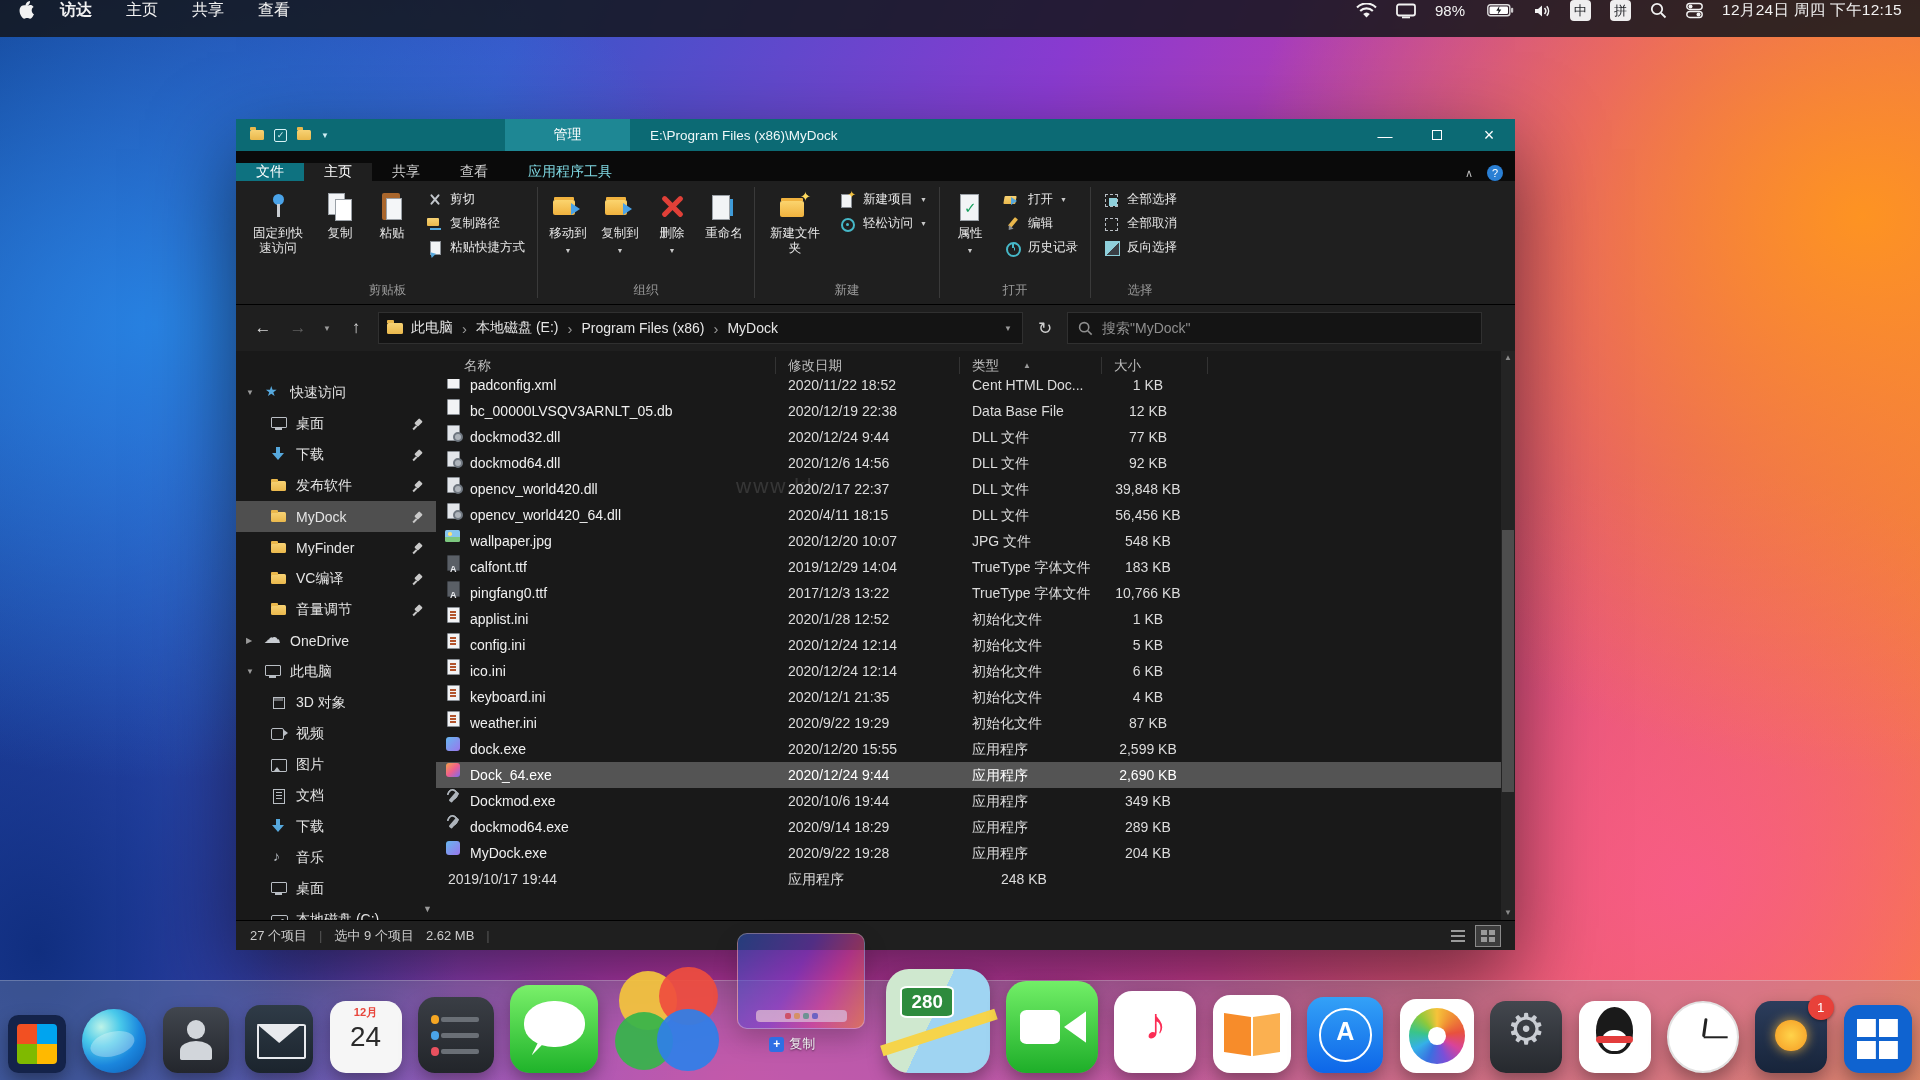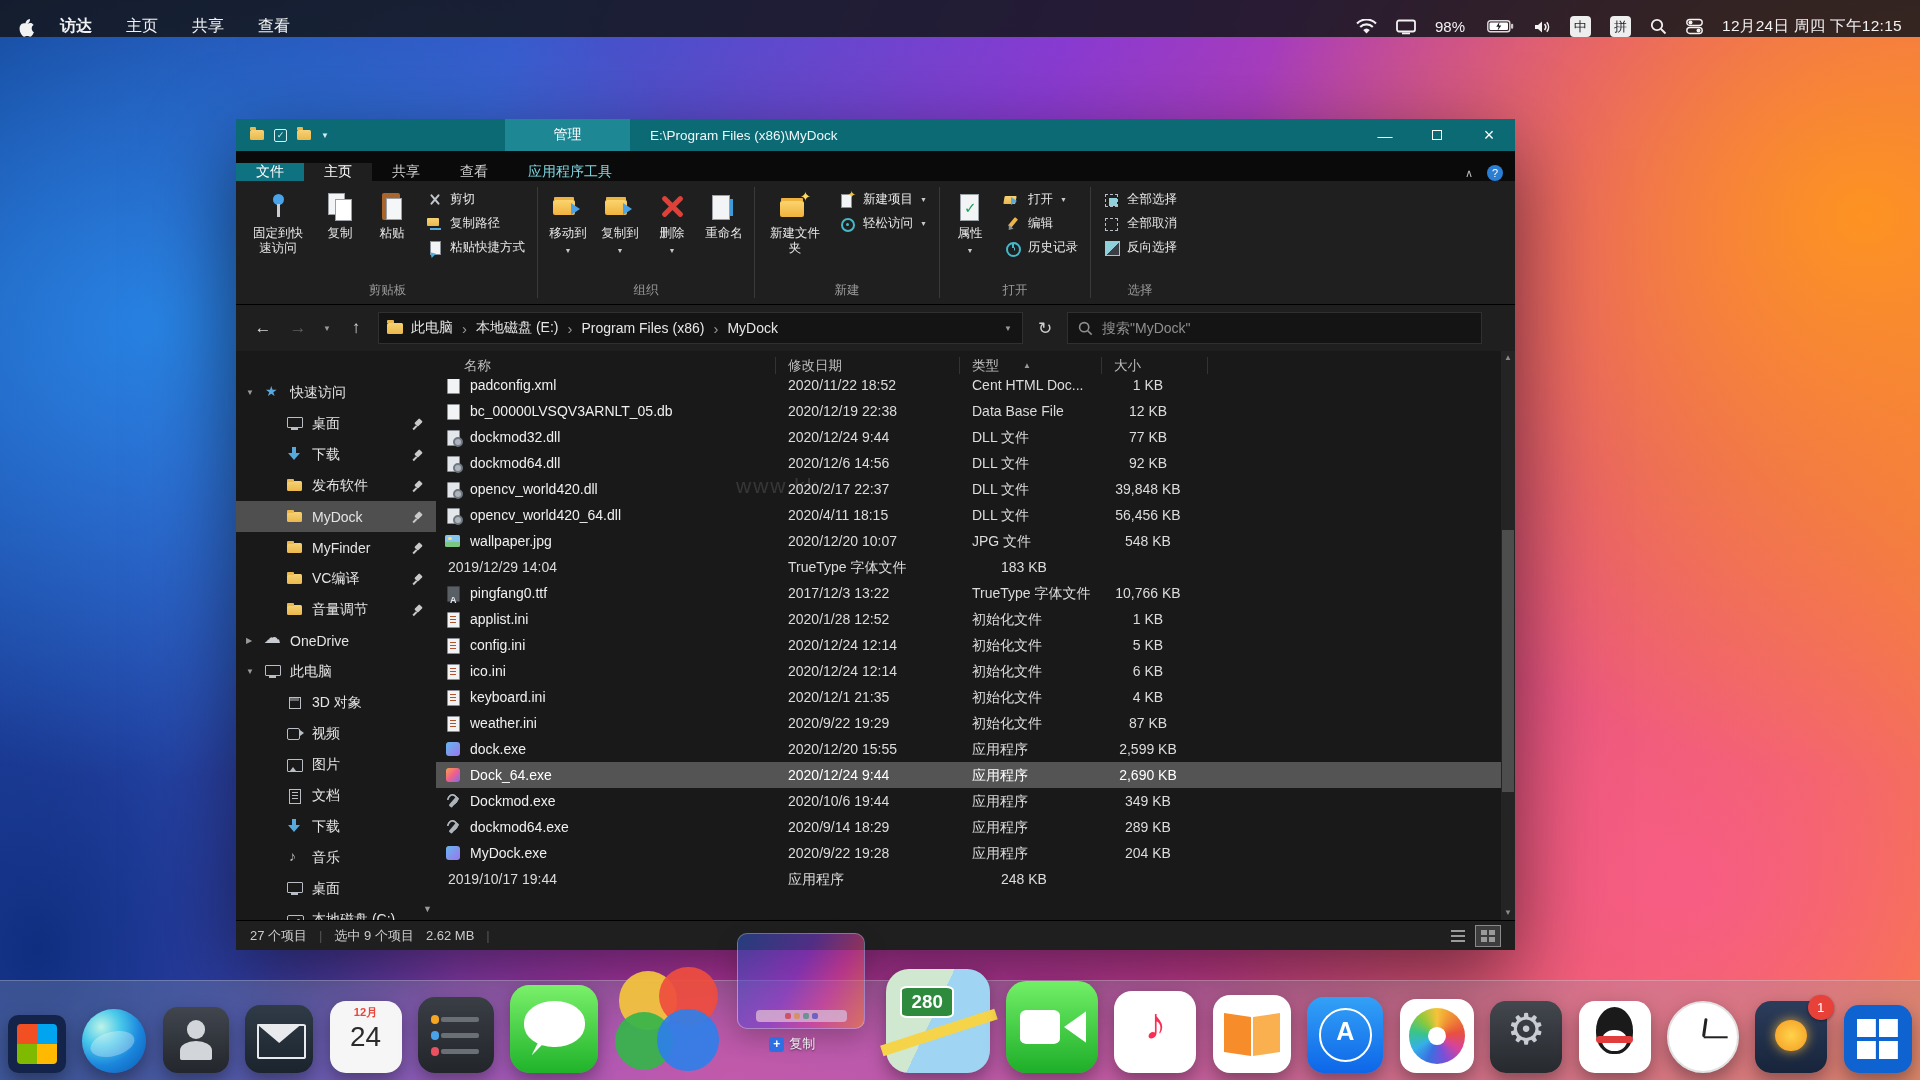--- a/index.html
+++ b/index.html
@@ -5,21 +5,21 @@
 *{margin:0;padding:0;box-sizing:border-box}
 html,body{width:1920px;height:1080px;overflow:hidden;font-family:"Liberation Sans","DejaVu Sans",sans-serif;-webkit-user-select:none;user-select:none}
 .desktop{position:absolute;inset:0;background:
  radial-gradient(900px 700px at 8% 30%, rgba(40,140,235,.85), transparent 65%),
  radial-gradient(700px 900px at 2% 88%, rgba(12,42,120,.9), transparent 60%),
  radial-gradient(820px 820px at 38% 100%, rgba(235,60,160,.75), transparent 60%),
  radial-gradient(1000px 900px at 97% 20%, rgba(255,150,30,.95), transparent 62%),
  radial-gradient(800px 700px at 88% 82%, rgba(250,90,140,.85), transparent 60%),
  linear-gradient(115deg,#123a8c 0%,#3a57c9 22%,#8a3bd1 45%,#d8409b 68%,#f8872c 100%);}
 
-.menubar{position:absolute;top:0;left:0;right:0;height:37px;background:rgba(20,22,28,.86);display:flex;align-items:flex-end;color:#f2f2f2;padding:0 18px;z-index:50}
+.menubar{position:absolute;top:0;left:0;right:0;height:37px;background:rgba(20,22,28,.86);display:flex;align-items:flex-start;color:#f2f2f2;padding:0 18px;z-index:50}
 .mb-menus{display:flex;gap:34px;margin-left:26px;font-size:16px}
 .mb-item.bold{font-weight:bold}
 .mb-right{margin-left:auto;display:flex;align-items:center;gap:19px;font-size:15px}
 .batt-wrap{display:flex;align-items:center;gap:22px}
 .im-box{width:21px;height:21px;border-radius:4px;background:rgba(250,250,250,.95);color:#1b1d22;font-size:13px;display:flex;align-items:center;justify-content:center}
 .mb-time{font-size:15.5px;letter-spacing:.3px}
 
 .window{position:absolute;left:236px;top:119px;width:1279px;height:831px;background:#1e1e1e;box-shadow:0 30px 80px rgba(0,0,0,.55);z-index:20;display:flex;flex-direction:column}
 .titlebar{height:32px;background:#0c6a74;position:relative;display:flex;align-items:center;color:#fff;flex:none}
 .qat{display:flex;align-items:center;gap:10px;padding-left:14px}
@@ -106,21 +106,21 @@
 .crumb-sep{color:#9a9a9a;font-size:15px}
 .addr-caret{color:#9a9a9a;font-size:8px;padding-right:2px}
 .refresh-btn{color:#cfcfcf;font-size:17px;width:26px;text-align:center}
 .search-box{width:415px;height:32px;background:#141414;border:1px solid #303030;display:flex;align-items:center;gap:9px;padding:0 10px}
 .search-box input{flex:1;background:transparent;border:none;outline:none;color:#9a9a9a;font-size:14px;font-family:inherit}
 .search-box input::placeholder{color:#8f8f8f}
 
 .content{flex:1;display:flex;background:#191919;min-height:0}
 .sidebar{width:200px;padding-top:26px;overflow:hidden;position:relative;flex:none}
 .sb-item{height:31px;display:flex;align-items:center;padding-left:10px;color:#e4e4e4;font-size:14px}
-.sb-item.ind{padding-left:32px}
+.sb-item.ind{padding-left:16px}
 .sb-item.sel{background:#4f4f4f}
 .sb-ex{width:18px;color:#9a9a9a;font-size:8px;flex: none}
 .sb-ex-sp{width:18px;flex:none}
 .sb-lb{flex:1;white-space:nowrap;overflow:hidden}
 .pin-ic{position:relative;width:12px;height:12px;margin-right:12px;flex:none}
 .pin-ic::before{content:"";position:absolute;left:4px;top:1px;width:5px;height:7px;background:#c9c9c9;border-radius:1px;transform:rotate(45deg)}
 .pin-ic::after{content:"";position:absolute;left:2px;top:7px;width:1.5px;height:5px;background:#c9c9c9;transform:rotate(45deg)}
 .sb-bottom-chevron{position:absolute;right:4px;bottom:6px;color:#9a9a9a;font-size:9px}
 
 .si{width:18px;height:16px;position:relative;flex:none;margin-right:8px;display:inline-block}
@@ -148,21 +148,21 @@
 .fheader{height:28px;display:grid;grid-template-columns:340px 184px 142px 106px 1fr;align-items:center;color:#bdbdbd;font-size:13.5px;background:#191919;position:relative;z-index:2}
 .fh-cell{padding-left:12px;border-right:1px solid #333;height:17px;line-height:17px;white-space:nowrap}
 .fh-cell.first{padding-left:28px}
 .fh-cell.nob{border-right:none}
 .hsort{font-size:8px;color:#9a9a9a;margin-left:24px;vertical-align:2px}
 .flist-clip{flex:1;overflow:hidden;position:relative}
 .flist{margin-top:-7px}
 .frow{display:grid;grid-template-columns:340px 184px 142px 106px 1fr;height:26px;line-height:26px;color:#dcdcdc;font-size:14px}
 .frow.sel{background:#545454;color:#fff}
 .fc{white-space:nowrap;overflow:hidden}
-.fc.name{display:flex;align-items:center;padding-left:8px;color:#f0f0f0}
+.fc.name{display:flex;align-items:flex-start;padding-left:8px;color:#f0f0f0}
 .frow.sel .fc.name{color:#fff}
 .fc.date,.fc.type{padding-left:12px}
 .fc.size{text-align:center;padding-right:14px}
 .watermark{position:absolute;left:300px;top:95px;color:rgba(255,255,255,.13);font-size:21px;letter-spacing:2px;z-index:3;pointer-events:none}
 
 .fic{width:18px;height:17px;position:relative;flex:none;margin-right:8px;display:inline-block}
 .fic-xml::before,.fic-db::before,.fic-ini::before,.fic-dll::before,.fic-ttf::before{content:"";position:absolute;left:3px;top:1px;width:11px;height:14px;background:#f2f3f5;border:1px solid #8a8f95;border-radius:1px}
 .fic-dll::before{background:#e3e6ea}
 .fic-dll::after{content:"";position:absolute;left:9px;top:8px;width:6px;height:6px;border:2px solid #6f7780;border-radius:50%;background:#aeb4bb}
 .fic-ini::after{content:"";position:absolute;left:6px;top:5px;width:6px;height:1.5px;background:#b2542d;box-shadow:0 3px 0 #b2542d,0 6px 0 #b2542d}
@@ -686,20 +686,24 @@
                 <div class="fc name">
                   <span class="fic fic-jpg"></span>
                   <span>wallpaper.jpg</span>
                 </div>
                 <div class="fc date">2020/12/20 10:07</div>
                 <div class="fc type">JPG 文件</div>
                 <div class="fc size">548 KB</div>
                 <div class="fc"></div>
               </div>
               <div class="frow">
+                <div class="fc name">
+                  <span class="fic fic-ttf"></span>
+                  <span>calfont.ttf</span>
+                </div>
                 <div class="fc date">2019/12/29 14:04</div>
                 <div class="fc type">TrueType 字体文件</div>
                 <div class="fc size">183 KB</div>
                 <div class="fc"></div>
               </div>
               <div class="frow">
                 <div class="fc name">
                   <span class="fic fic-ttf"></span>
                   <span>pingfang0.ttf</span>
                 </div>

